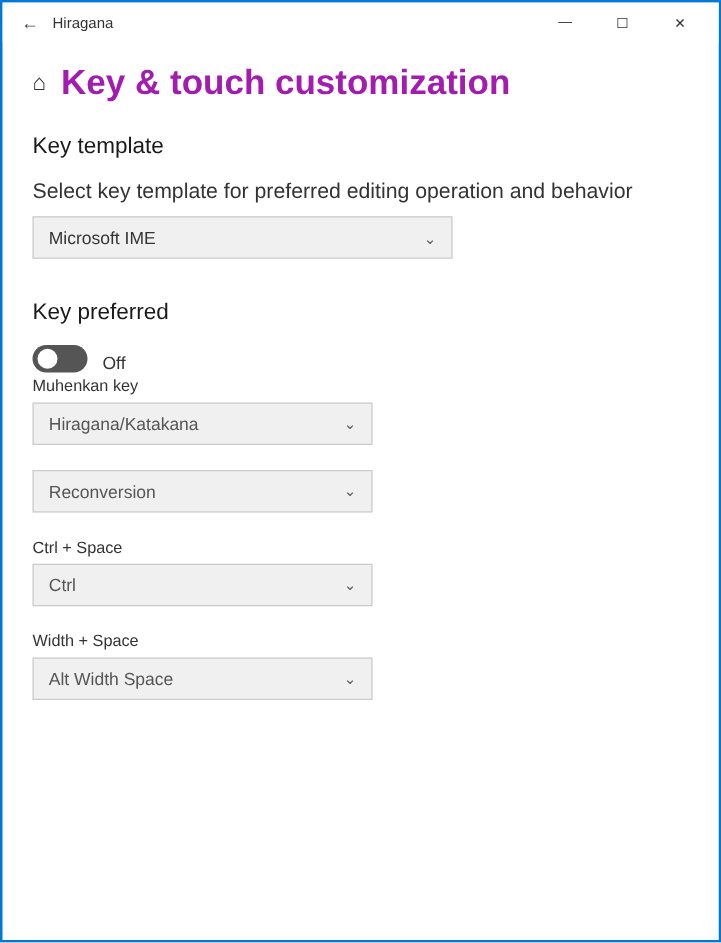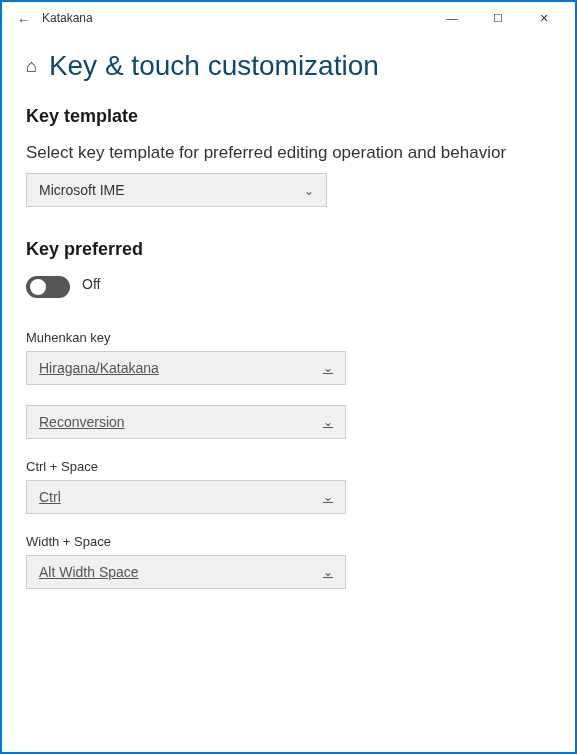--- a/index.html
+++ b/index.html
@@ -87,27 +87,27 @@
       margin-bottom: 24px;
     }
 
     .home-icon {
       font-size: 18px;
       color: #333;
     }
 
     .page-title {
       font-size: 28px;
-      font-weight: 400;
-      color: #0c4a6e;
+      font-weight: 700;
+      color: #a21caf;
     }
 
     .section-title {
       font-size: 18px;
-      font-weight: 700;
+      font-weight: 400;
       color: #1a1a1a;
       margin-bottom: 16px;
     }
 
     .section {
       margin-bottom: 32px;
     }
 
     .description {
       font-size: 17px;
@@ -115,36 +115,36 @@
       margin-bottom: 10px;
     }
 
     .dropdown {
       display: flex;
       align-items: flex-end;
       justify-content: space-between;
       background: #f0f0f0;
       border: 1px solid #ccc;
       padding: 8px 12px;
-      width: 301px;
+      width: 336px;
       cursor: pointer;
       font-size: 14px;
       color: #333;
     }
 
     .dropdown-arrow {
       font-size: 12px;
       color: #555;
     }
 
     .toggle-row {
       display: flex;
-      align-items: flex-start;
+      align-items: flex-end;
       gap: 12px;
-      margin-bottom: 32px;
+      margin-bottom: 3px;
     }
 
     .toggle {
       width: 44px;
       height: 22px;
       background: #555;
       border-radius: 11px;
       position: relative;
       cursor: pointer;
       flex-shrink: 0;
@@ -176,35 +176,34 @@
       margin-bottom: 6px;
     }
 
     .field-dropdown {
       display: flex;
       align-items: center;
       justify-content: space-between;
       background: #f0f0f0;
       border: 1px solid #ccc;
       padding: 8px 12px;
-      width: 320px;
+      width: 272px;
       cursor: pointer;
       font-size: 14px;
       color: #555;
-      text-decoration: underline;
     }
   </style>
 </head>
 <body>
 
 <div class="window">
 
   <div class="title-bar">
     <button class="back-button">←</button>
-    <span class="title-bar-title">Katakana</span>
+    <span class="title-bar-title">Hiragana</span>
     <div class="window-controls">
       <button class="window-control">—</button>
       <button class="window-control">☐</button>
       <button class="window-control close">✕</button>
     </div>
   </div>
 
   <div class="content">
 
     <div class="page-header">

